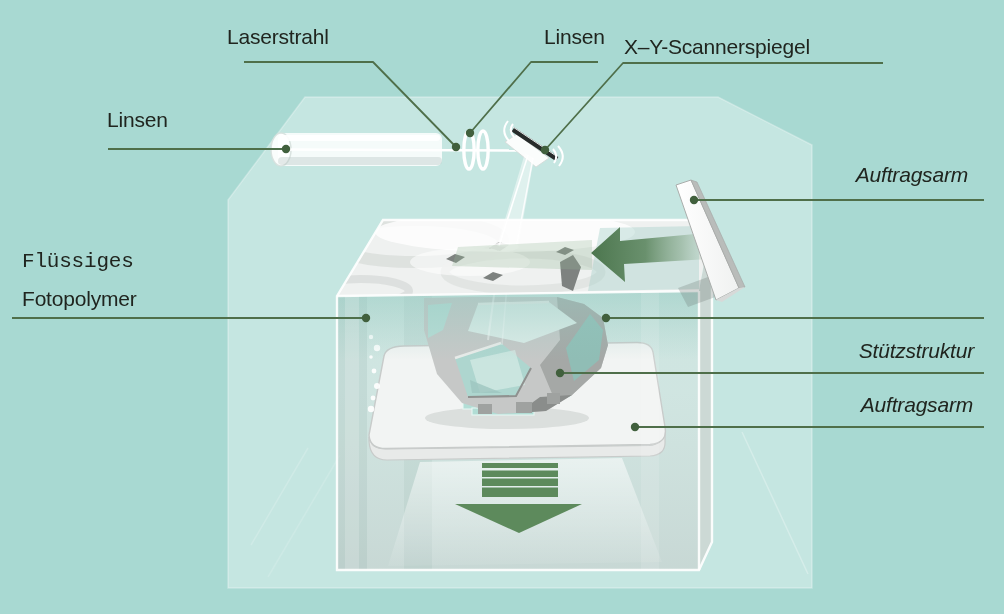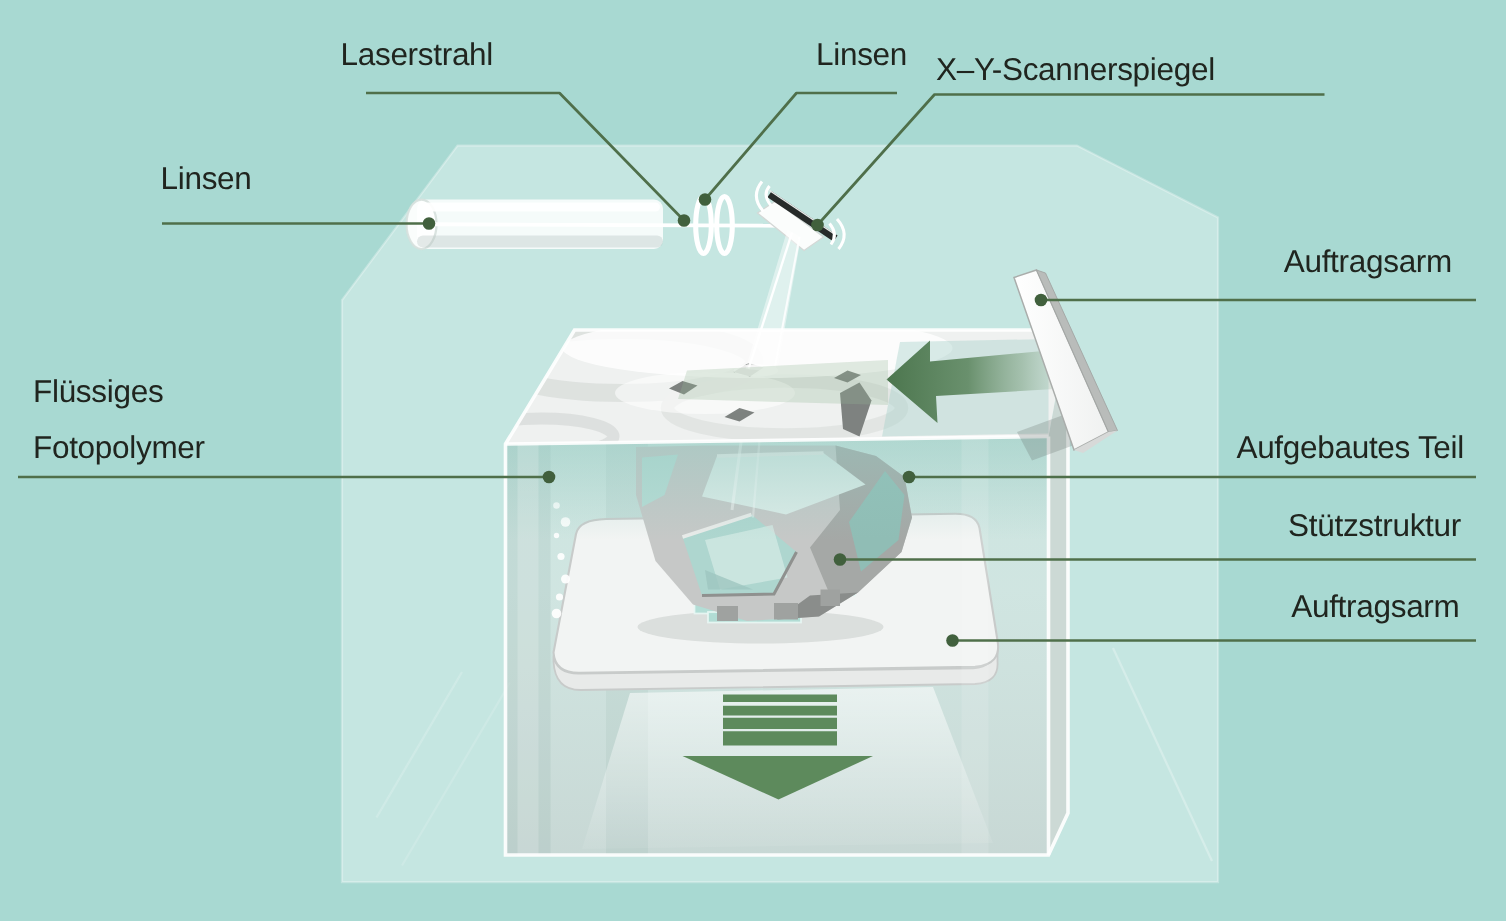--- a/index.html
+++ b/index.html
@@ -1,21 +1,21 @@
 <!DOCTYPE html>
 <html><head>
 <meta charset="utf-8">
 <style>
   html,body{margin:0;padding:0;background:#a8d9d2;}
   .stage{position:relative;width:1004px;height:614px;overflow:hidden;
          font-family:"Liberation Sans",sans-serif;background:#a8d9d2;}
   .stage svg{position:absolute;left:0;top:0;}
   .lbl{position:absolute;font-size:21px;line-height:1.05;color:#20251f;
        letter-spacing:-0.2px;white-space:nowrap;}
-  .lbl.right{text-align:right;}
+  .lbl.right{text-align:right;font-style:italic;}
   .lbl.two-line{line-height:37px;}
 </style>
 </head>
 <body>
 
 <div class="stage">
 
 <svg width="1004" height="614" viewBox="0 0 1004 614">
   <defs>
     <linearGradient id="gFront" x1="0" y1="296" x2="0" y2="570" gradientUnits="userSpaceOnUse">
@@ -222,20 +222,19 @@
     <circle cx="635" cy="427" r="4.2"></circle>
   </g>
 </svg>
 
 <div class="lbl" style="left:107px;top:109px;">Linsen</div>
 <div class="lbl" style="left:227px;top:26px;">Laserstrahl</div>
 <div class="lbl" style="left:544px;top:26px;">Linsen</div>
 <div class="lbl" style="left:624px;top:26px;margin-top:10px;">X–Y-Scannerspiegel</div>
 <div class="lbl right" style="right:36px;top:164px;">Auftragsarm</div>
 <div class="lbl two-line" style="left:22px;top:243px;">
-  <span style="display:block;">Flüssiges</span>
+  <span style="display:block;font-family:Liberation Mono, monospace;">Flüssiges</span>
   <span style="display:block;">Fotopolymer</span>
 </div>
-<div class="lbl right" style="right:28px;top:288px;">Aufgebautes Teil</div>
 <div class="lbl right" style="right:30px;top:340px;">Stützstruktur</div>
 <div class="lbl right" style="right:31px;top:394px;">Auftragsarm</div>
 
 </div>
 
 </body></html>

